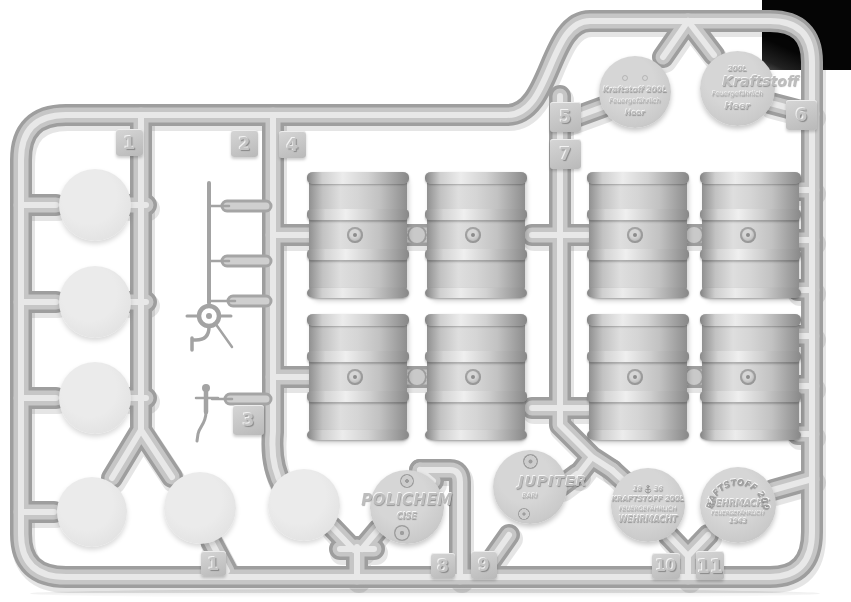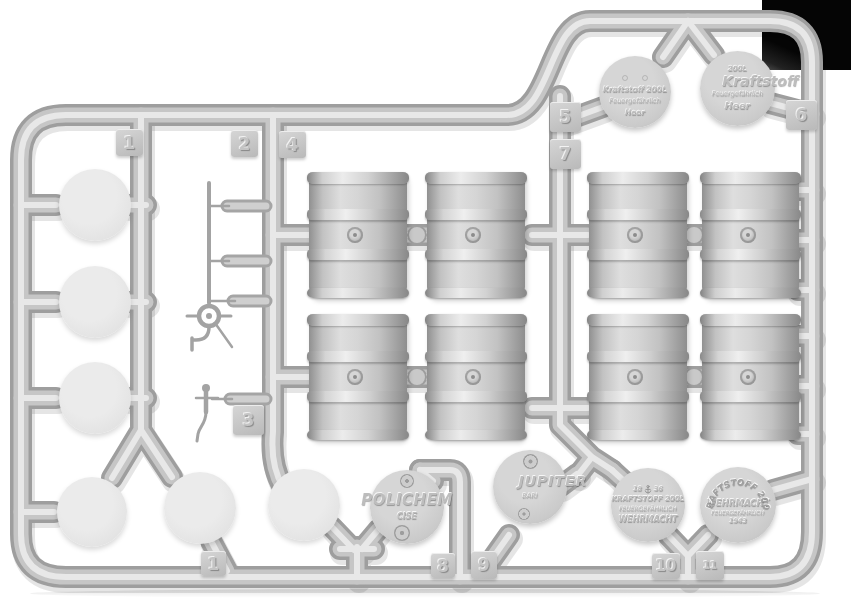--- a/index.html
+++ b/index.html
@@ -130,21 +130,21 @@
   <div class="tag" style="left:231px;top:130px">2</div>
   <div class="tag" style="left:279px;top:131px">4</div>
   <div class="tag lg" style="left:550px;top:102px">5</div>
   <div class="tag lg" style="left:550px;top:139px">7</div>
   <div class="tag lg" style="left:786px;top:100px">6</div>
   <div class="tag lg" style="left:233px;top:405px">3</div>
   <div class="tag" style="left:201px;top:551px;width:25px;height:25px">1</div>
   <div class="tag" style="left:431px;top:553px;width:24px;height:25px">8</div>
   <div class="tag" style="left:471px;top:551px;width:26px;height:28px">9</div>
   <div class="tag" style="left:652px;top:553px;width:28px;height:26px;font-size:15px">10</div>
-  <div class="tag" style="left:696px;top:551px;width:28px;height:29px;font-size:10px">11</div>
+  <div class="tag" style="left:696px;top:551px;width:28px;height:29px;font-size:19px">11</div>
 
   <div class="lid lid-plain" style="left:59px;top:169px;width:72px;height:72px"></div>
   <div class="lid lid-plain" style="left:59px;top:266px;width:72px;height:72px"></div>
   <div class="lid lid-plain" style="left:59px;top:362px;width:72px;height:72px"></div>
   <div class="lid lid-plain" style="left:57px;top:477px;width:70px;height:70px"></div>
   <div class="lid lid-plain" style="left:164px;top:472px;width:72px;height:72px"></div>
   <div class="lid lid-plain" style="left:268px;top:469px;width:72px;height:72px"></div>
 
   <div class="lid lid-text" style="left:599px;top:56px;width:72px;height:72px">
     <div class="lr"><span class="dotmark"></span><span class="dotmark"></span></div>

